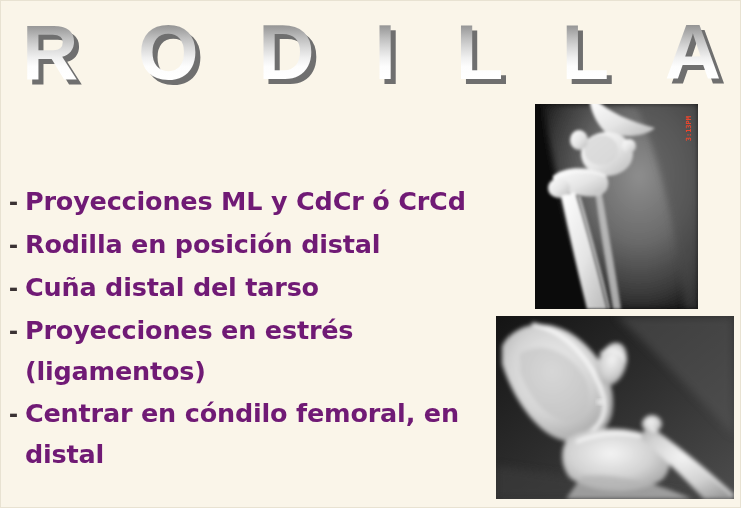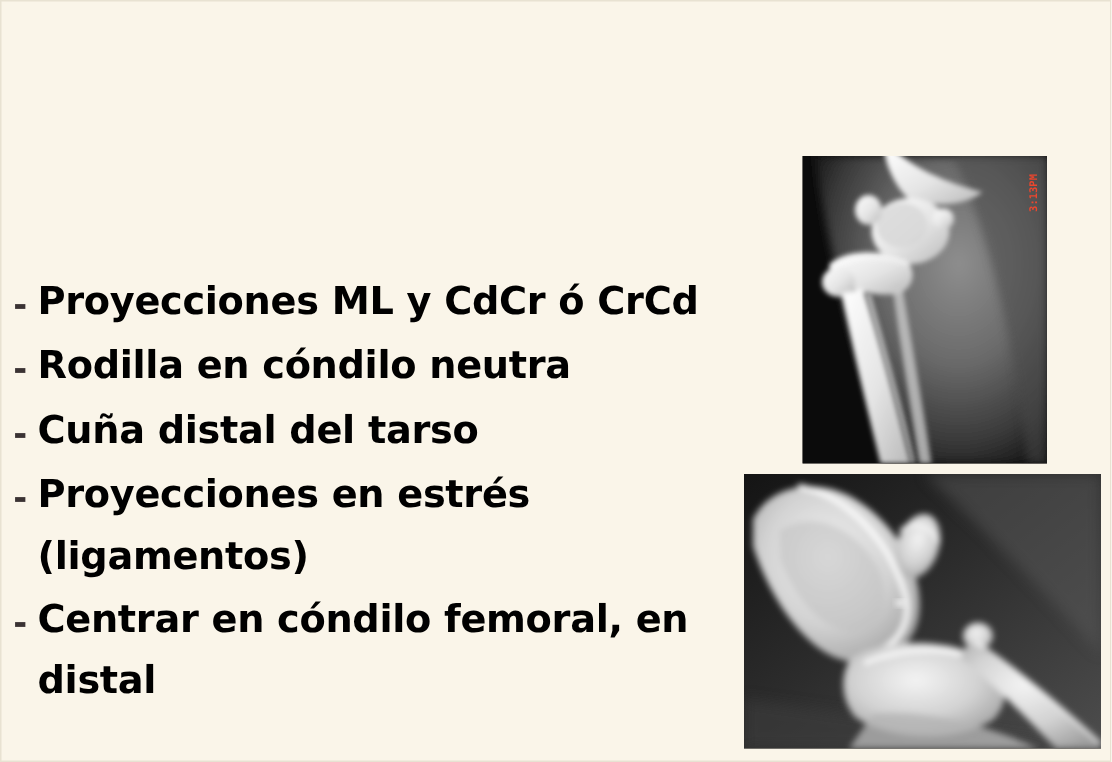--- a/index.html
+++ b/index.html
@@ -87,21 +87,21 @@
     flex: 0 0 auto;
     width: 16px;
     color: #3a3233;
     font-family: "Liberation Sans", sans-serif;
     font-weight: bold;
     font-size: 27px;
     line-height: 42px;
   }
   .bullet-text {
     flex: 1 1 auto;
-    color: #000000;
+    color: #701a75;
     font-family: "DejaVu Sans", sans-serif;
     font-weight: bold;
     font-size: 25.5px;
     line-height: 41px;
     letter-spacing: -0.2px;
   }
 
   
   .xray {
     position: absolute;
@@ -137,31 +137,39 @@
     line-height: 9px;
     white-space: nowrap;
     opacity: 0.95;
   }
 </style>
 </head>
 <body>
 
 <div id="slide">
 
+  <div id="title-wrap">
+    <div id="title-shadow" class="title-layer">
+      <span class="title-text">R O D I L L A</span>
+    </div>
+    <div id="title-main" class="title-layer">
+      <span class="title-text">R O D I L L A</span>
+    </div>
+  </div>
 
   <div id="bullet-list">
 
     <div class="bullet-row">
       <span class="bullet-dash">-</span>
       <span class="bullet-text">Proyecciones ML y CdCr ó CrCd</span>
     </div>
 
     <div class="bullet-row">
       <span class="bullet-dash">-</span>
-      <span class="bullet-text">Rodilla en cóndilo neutra</span>
+      <span class="bullet-text">Rodilla en posición distal</span>
     </div>
 
     <div class="bullet-row">
       <span class="bullet-dash">-</span>
       <span class="bullet-text">Cuña distal del tarso</span>
     </div>
 
     <div class="bullet-row">
       <span class="bullet-dash">-</span>
       <span class="bullet-text">Proyecciones en estrés (ligamentos)</span>

